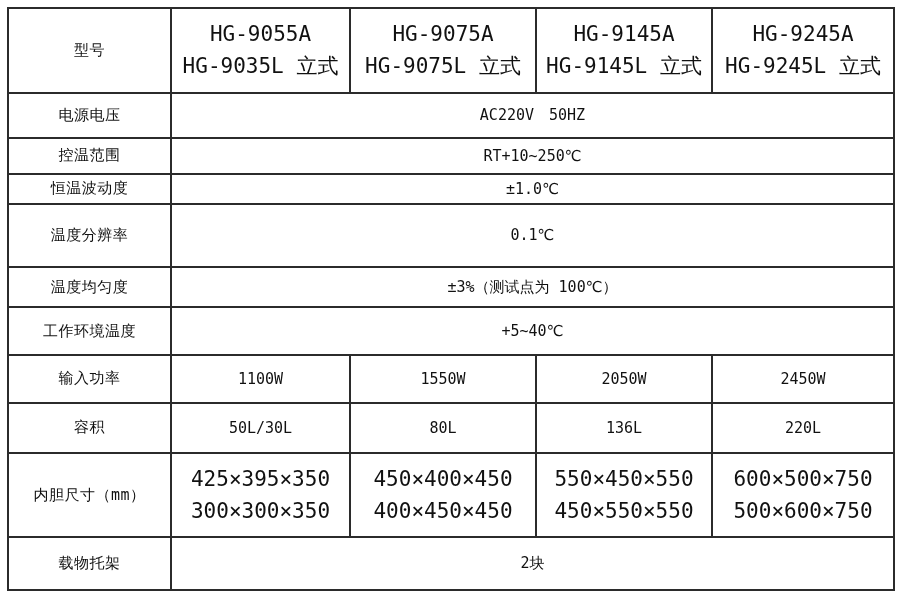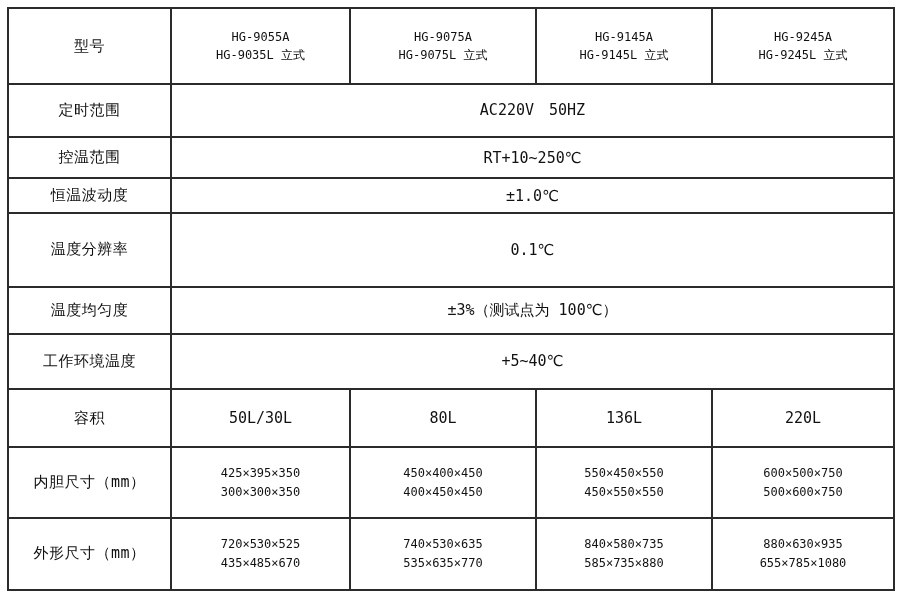--- a/index.html
+++ b/index.html
@@ -31,21 +31,21 @@
     padding: 2px 4px;
     overflow: hidden;
     white-space: nowrap;
   }
   td.lbl {
     font-size: 16px;
     letter-spacing: 0.5px;
   }
   .two-line div {
     line-height: 1.55;
-    font-size: 12px;
+    font-size: 21px;
   }
   col.c-label { width: 163px; }
   col.c1 { width: 179px; }
   col.c2 { width: 186px; }
   col.c3 { width: 176px; }
   col.c4 { width: 182px; }
 </style>
 </head>
 <body>
 
@@ -74,21 +74,21 @@
         <div>HG-9145A</div>
         <div>HG-9145L 立式</div>
       </td>
       <td class="two-line">
         <div>HG-9245A</div>
         <div>HG-9245L 立式</div>
       </td>
     </tr>
 
     <tr style="height:38px">
-      <td class="lbl">定时范围</td>
+      <td class="lbl">电源电压</td>
       <td colspan="4">AC220V　50HZ</td>
     </tr>
     <tr style="height:30px">
       <td class="lbl">控温范围</td>
       <td colspan="4">RT+10~250℃</td>
     </tr>
     <tr style="height:22px">
       <td class="lbl">恒温波动度</td>
       <td colspan="4">±1.0℃</td>
     </tr>
@@ -98,20 +98,27 @@
     </tr>
     <tr style="height:34px">
       <td class="lbl">温度均匀度</td>
       <td colspan="4">±3%（测试点为 100℃）</td>
     </tr>
     <tr style="height:40px">
       <td class="lbl">工作环境温度</td>
       <td colspan="4">+5~40℃</td>
     </tr>
 
+    <tr style="height:40px">
+      <td class="lbl">输入功率</td>
+      <td>1100W</td>
+      <td>1550W</td>
+      <td>2050W</td>
+      <td>2450W</td>
+    </tr>
 
     <tr style="height:42px">
       <td class="lbl">容积</td>
       <td>50L/30L</td>
       <td>80L</td>
       <td>136L</td>
       <td>220L</td>
     </tr>
 
     <tr style="height:51px">
@@ -127,35 +134,20 @@
       <td class="two-line">
         <div>550×450×550</div>
         <div>450×550×550</div>
       </td>
       <td class="two-line">
         <div>600×500×750</div>
         <div>500×600×750</div>
       </td>
     </tr>
 
-    <tr style="height:52px">
-      <td class="lbl">外形尺寸（mm）</td>
-      <td class="two-line">
-        <div>720×530×525</div>
-        <div>435×485×670</div>
-      </td>
-      <td class="two-line">
-        <div>740×530×635</div>
-        <div>535×635×770</div>
-      </td>
-      <td class="two-line">
-        <div>840×580×735</div>
-        <div>585×735×880</div>
-      </td>
-      <td class="two-line">
-        <div>880×630×935</div>
-        <div>655×785×1080</div>
-      </td>
+
+    <tr style="height:44px">
+      <td class="lbl">载物托架</td>
+      <td colspan="4">2块</td>
     </tr>
-
   </tbody>
     </table>
 </div>
 
 </body></html>

